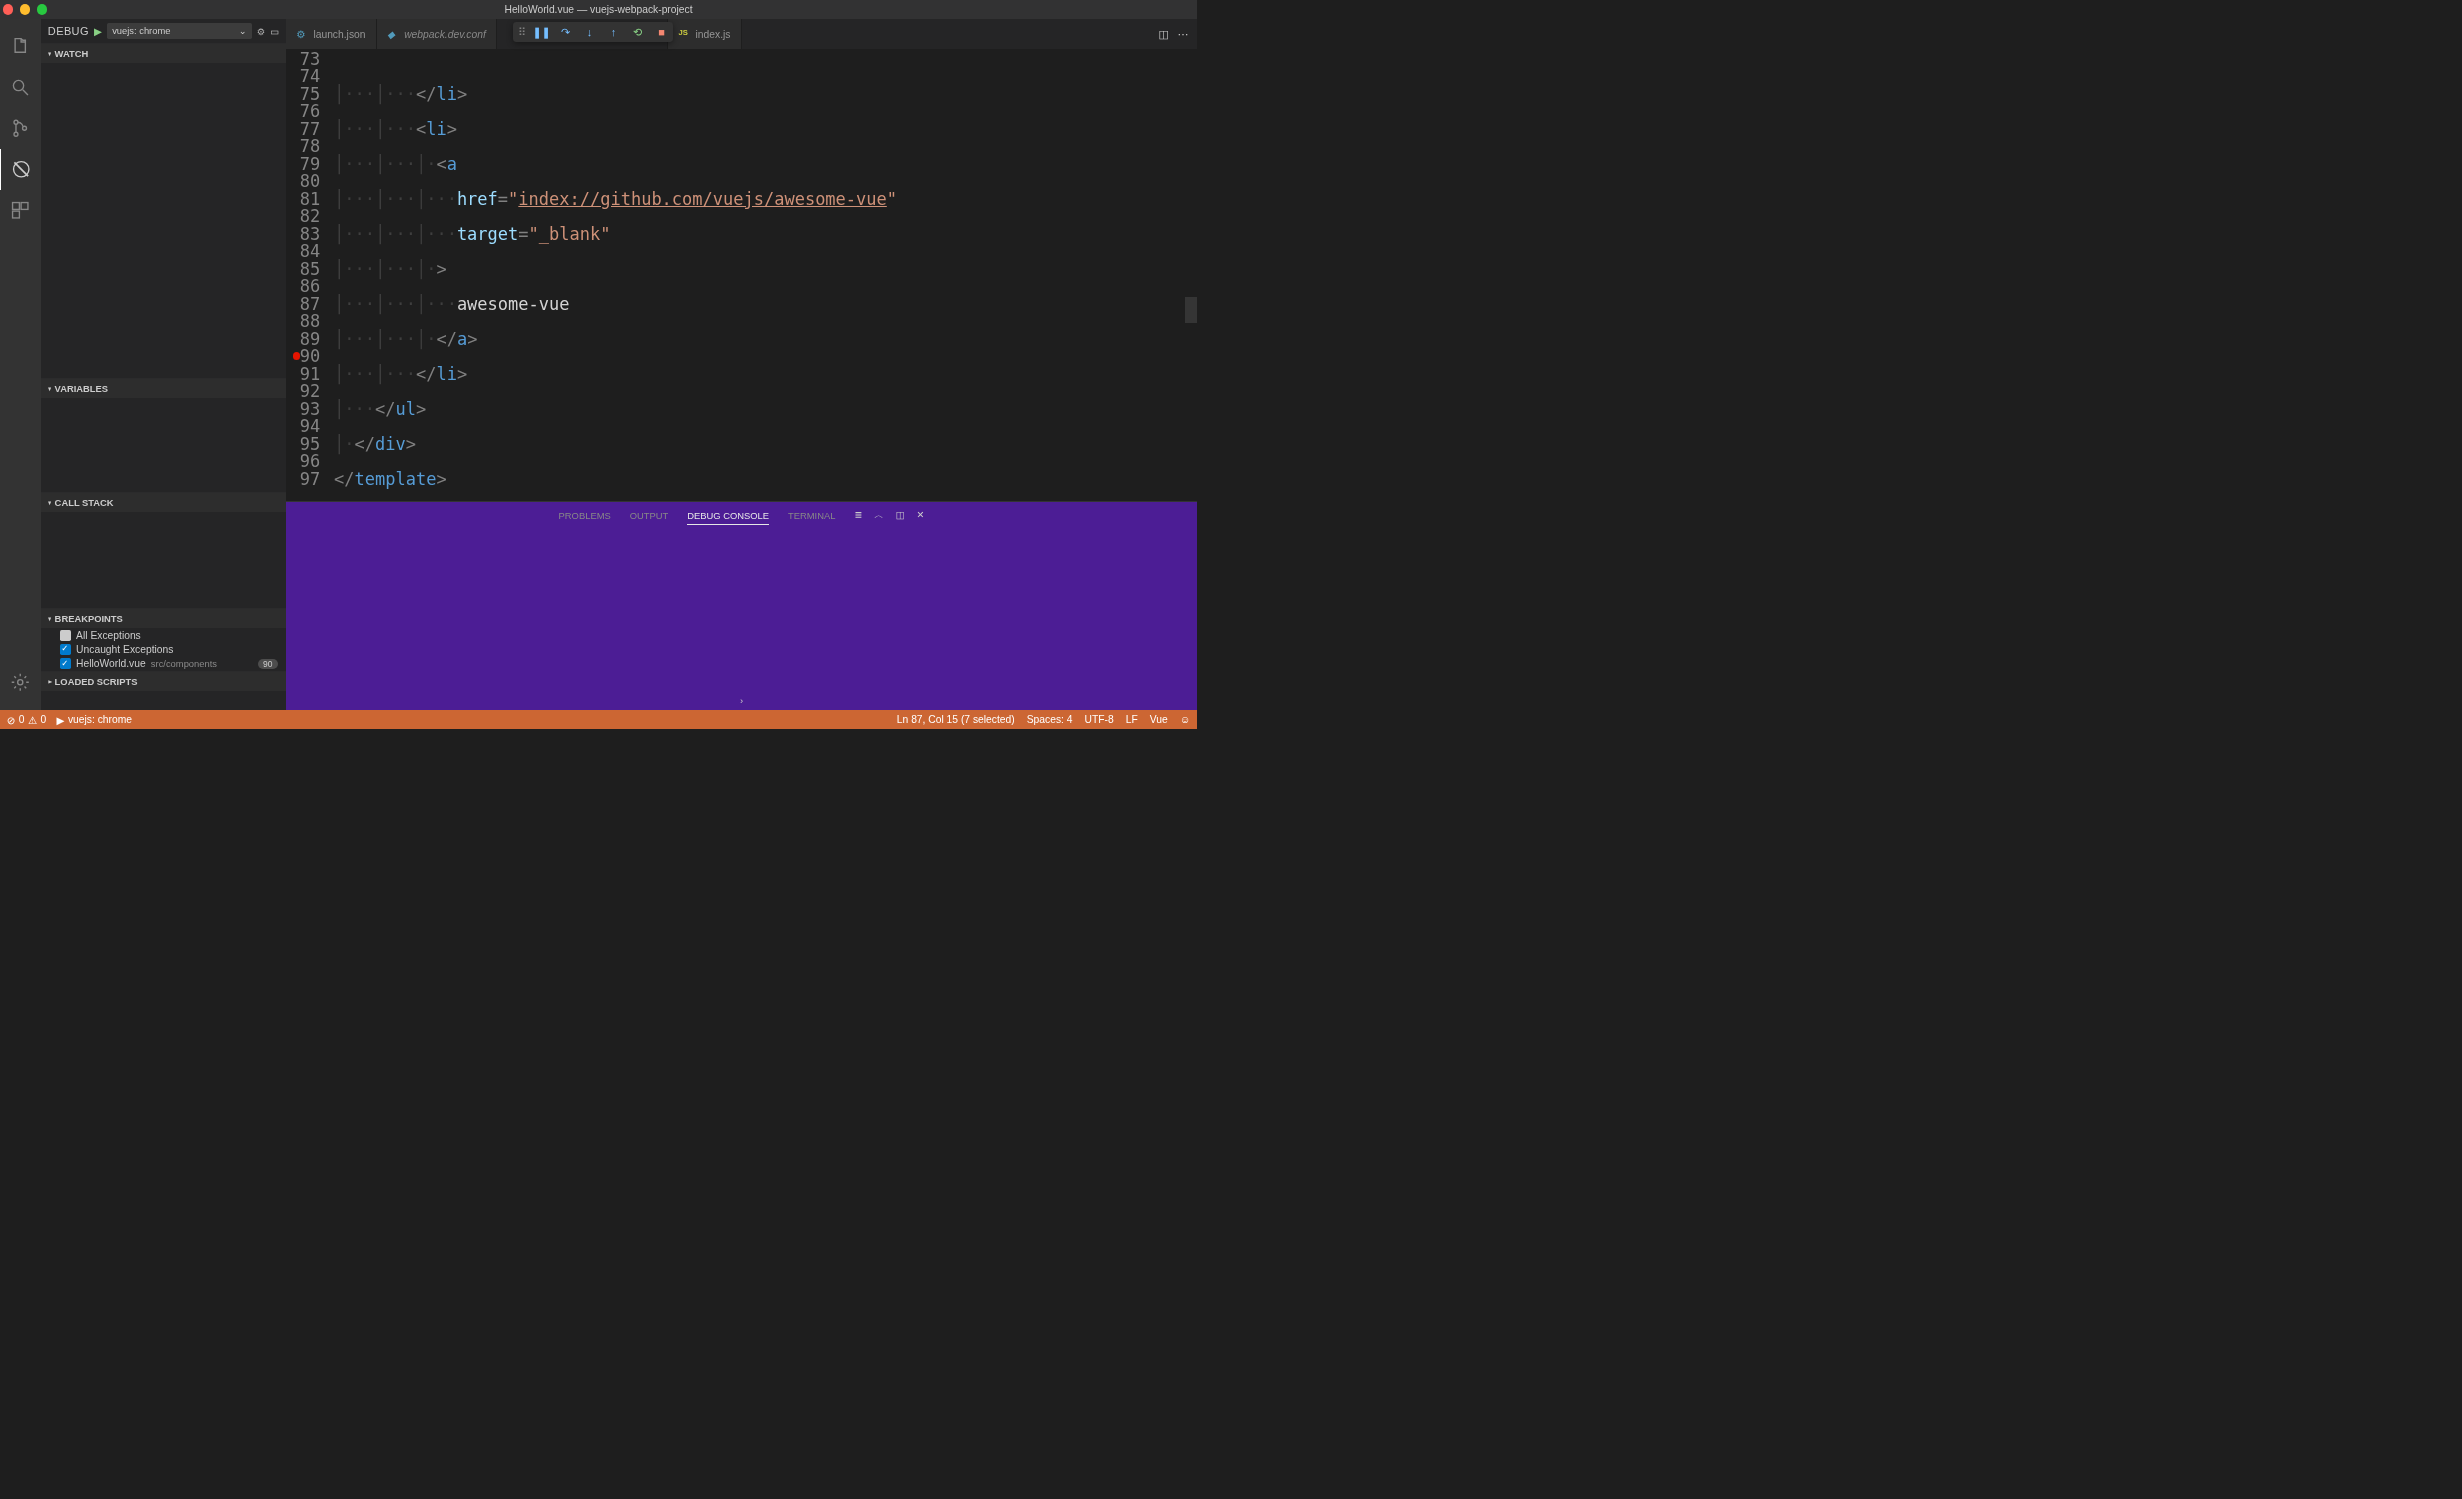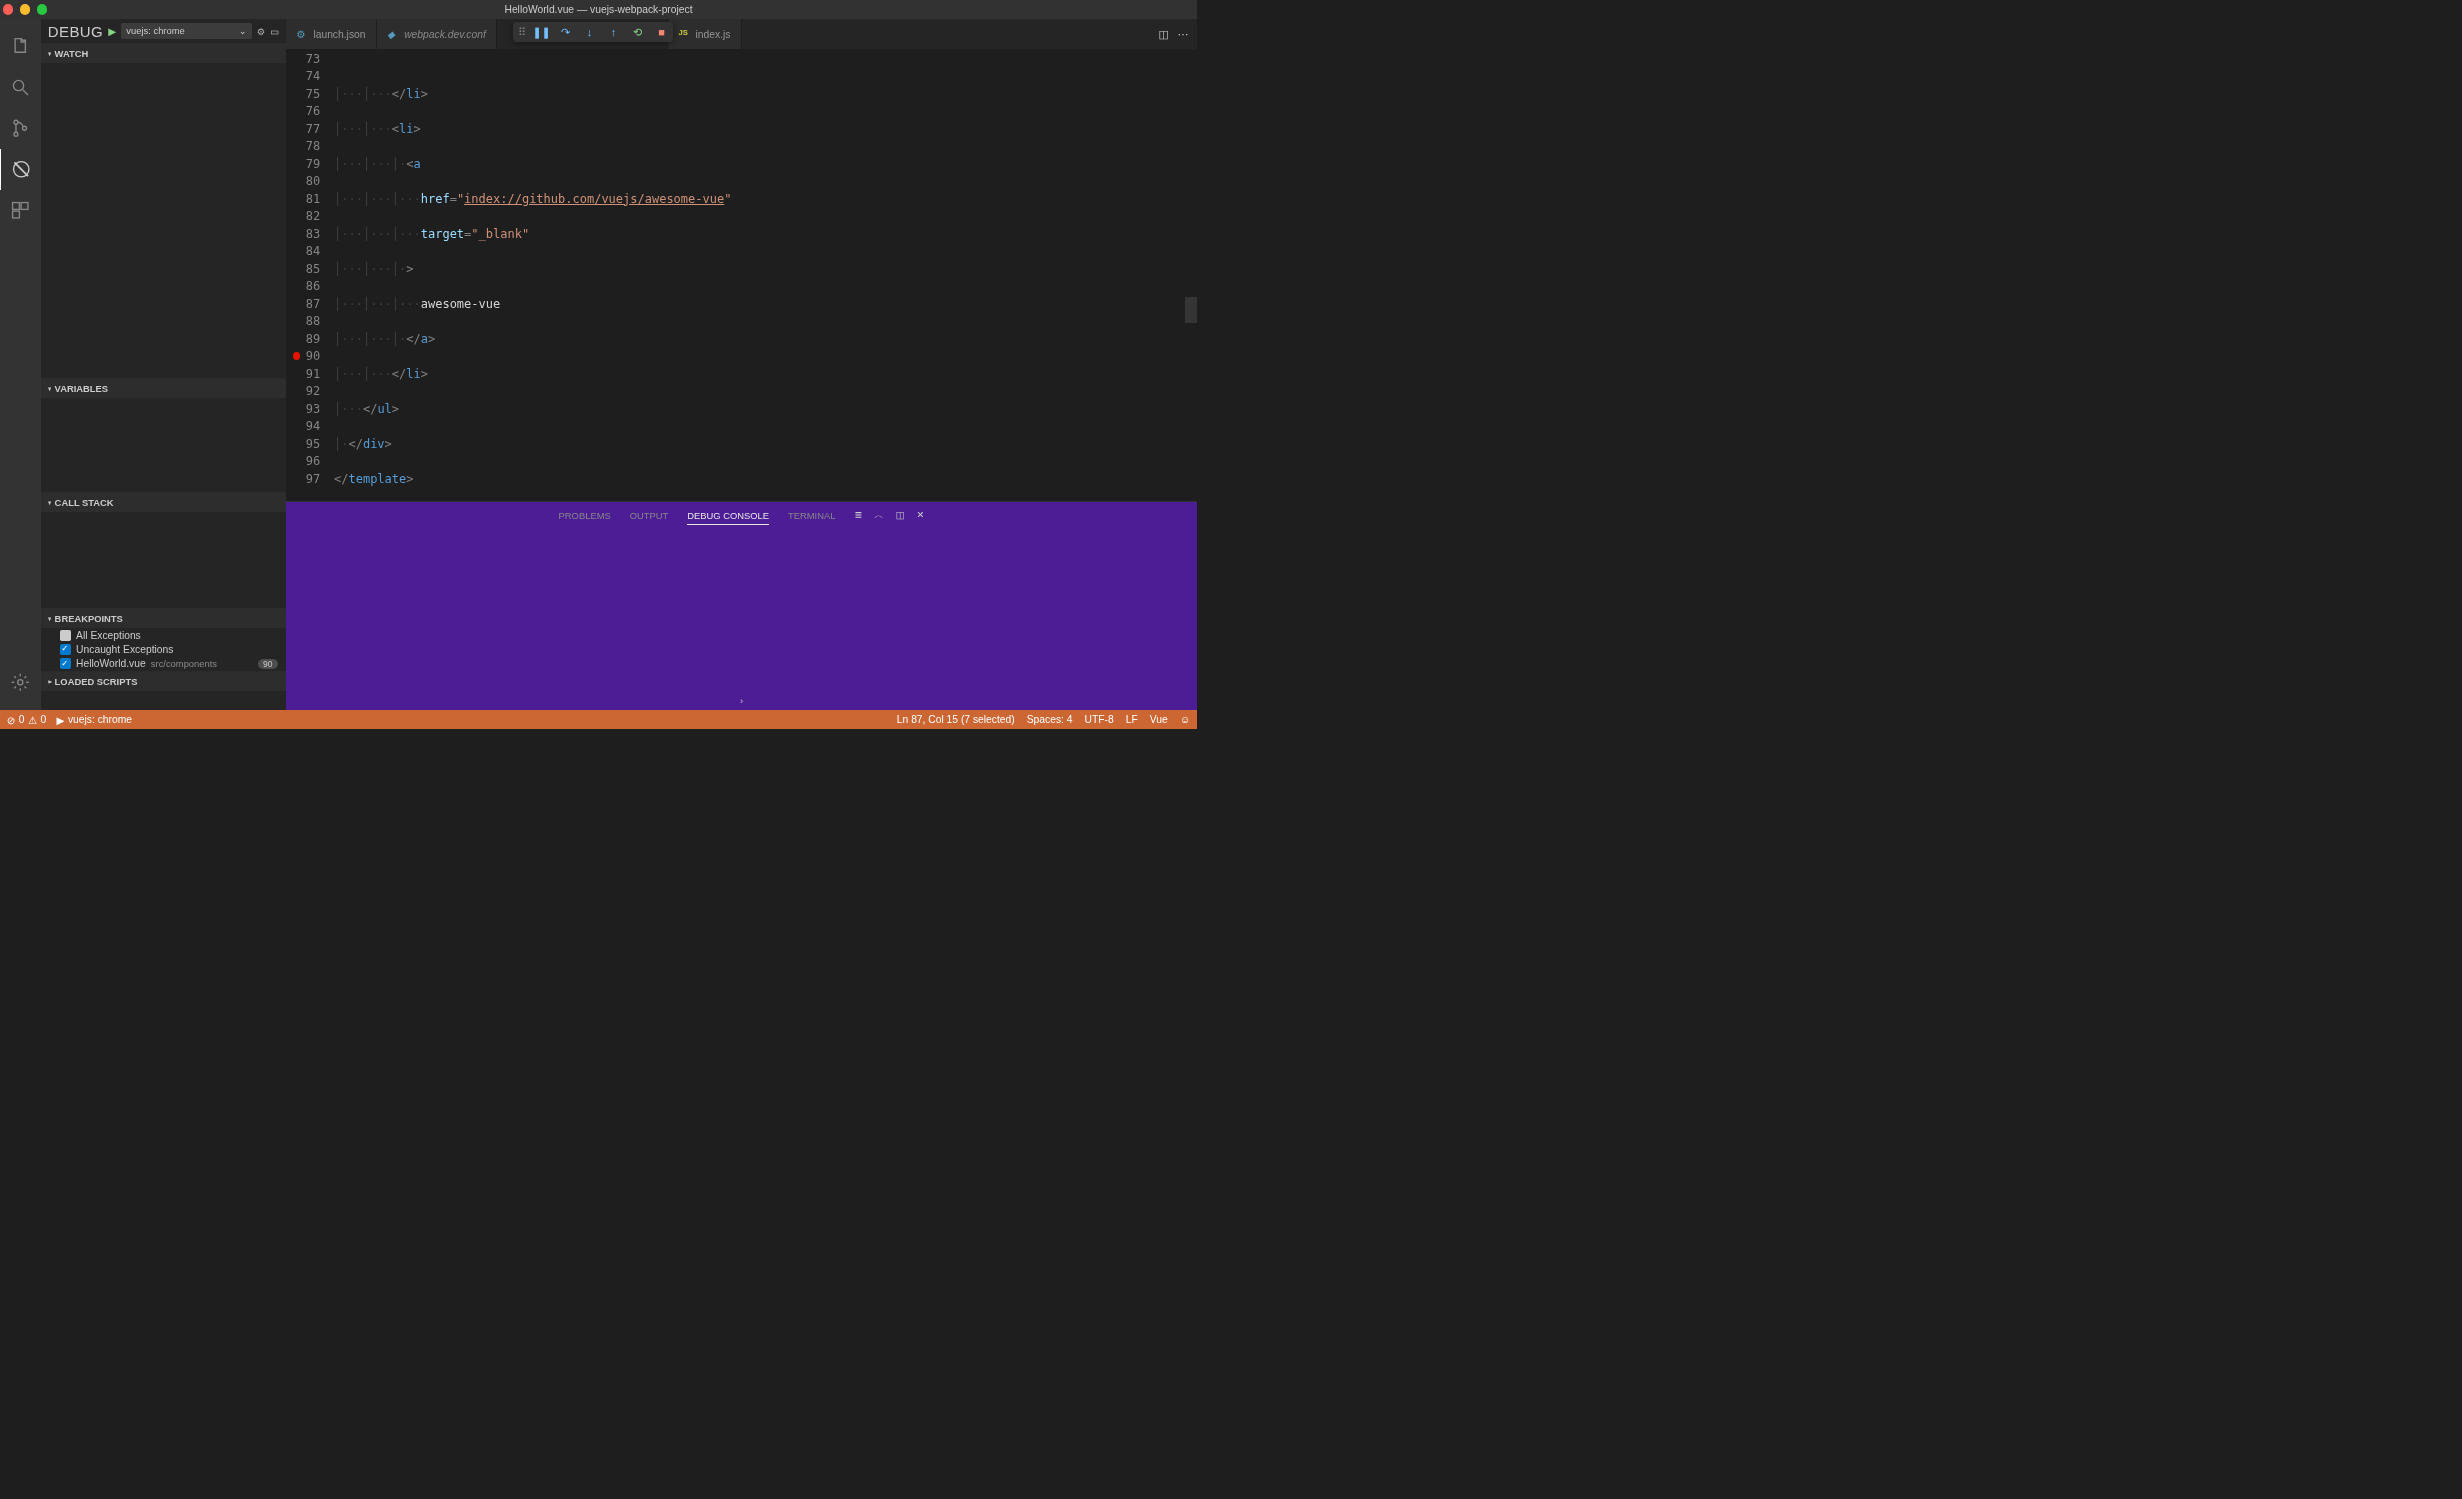--- a/index.html
+++ b/index.html
@@ -74,21 +74,21 @@
   font-size: 9.4px;
 }
 .debug-header{
   height:24px;
   display:flex;
   align-items:center;
   padding:0 6.8px;
   gap:5.1px;
   color:#ccc;
 }
-.debug-label{font-size:15px;letter-spacing:0.4px}
+.debug-label{font-size:11px;letter-spacing:0.4px}
 .play{color:#89d185;font-size:10.3px}
 .debug-config{
   background:#3c3c3c;flex:1;height:15.4px;border-radius:1.7px;
   display:flex;align-items:center;padding:0 5.1px;font-size:9.4px;
   justify-content:space-between;
 }
 .gear{opacity:0.8}
 .section{
   border-top:0.9px solid rgba(255,255,255,0.03);
 }
@@ -132,21 +132,21 @@
 .tab-actions{margin-left:auto;display:flex;align-items:center;gap:8.5px;padding:0 8.5px;color:#ccc}
 .debug-toolbar{
   position:absolute;top:22px;left:513px;
   background:#333333;border-radius:3.4px;box-shadow:0 1.7px 6.8px rgba(0,0,0,0.4);
   display:flex;align-items:center;padding:3.4px 5.1px;gap:10.3px;z-index:10;
 }
 .dt-grip{opacity:0.5;cursor:grab;letter-spacing:-1.7px}
 .dt-btn{width:13.7px;height:13.7px;display:flex;align-items:center;justify-content:center}
 .editor{
   flex:1;display:flex;overflow:hidden;font-family:"SF Mono",Menlo,Consolas,monospace;
-  font-size:12px;line-height:17.5px;
+  font-size:17px;line-height:17.5px;
   position:relative;
 }
 .gutter{
   width:48px;text-align:right;color:#858585;padding-right:13.7px;
   background:#1e1e1e;position:relative;
 }
 .gutter .bp-dot{
   position:absolute;left:6.8px;width:7.7px;height:7.7px;border-radius:50%;background:#e51400;
 }
 .code{flex:1;white-space:pre;color:#d4d4d4;overflow:hidden}

